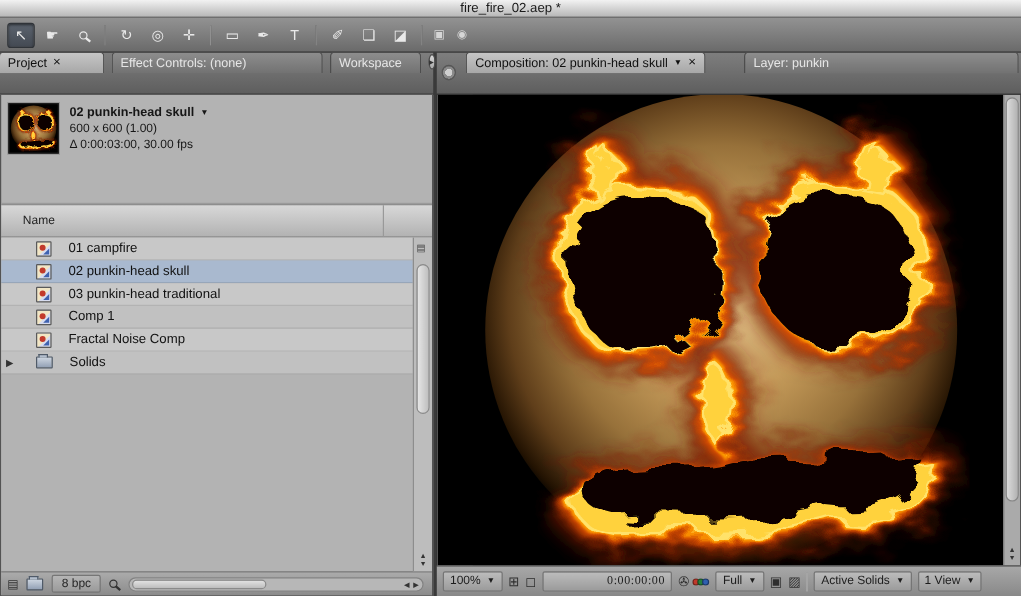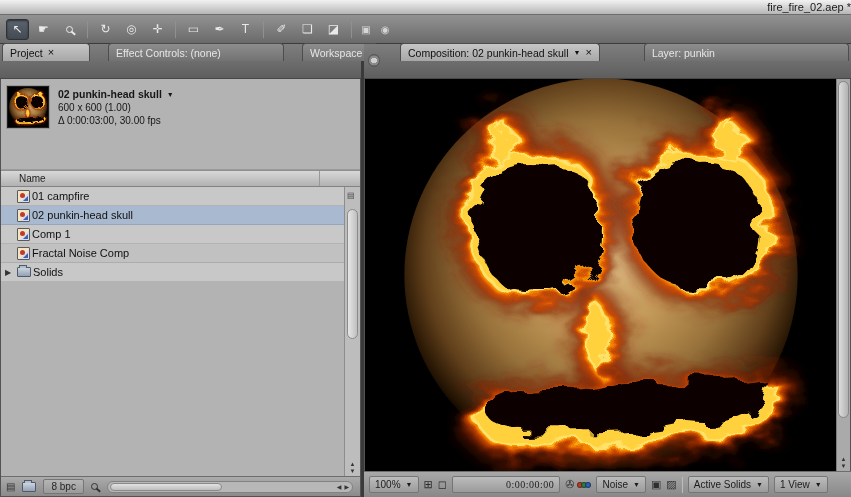--- a/index.html
+++ b/index.html
@@ -3,21 +3,21 @@
 <meta charset="utf-8">
 <style>
   * { margin:0; padding:0; box-sizing:border-box; }
   html,body { width:851px; height:497px; background:#333; }
   body { font-family:"Liberation Sans", sans-serif; -webkit-font-smoothing:antialiased; }
 
   .window { position:relative; width:851px; height:497px; background:#3f3f3f; overflow:hidden; }
 
   
   .titlebar { height:15px; background:linear-gradient(#f2f2f2,#b6b6b6); border-bottom:1px solid #6e6e6e;
-    display:flex; align-items:center; justify-content:flex-end; font-size:11px; color:#1a1a1a; }
+    display:flex; align-items:center; justify-content:center; font-size:11px; color:#1a1a1a; }
 
   
   .toolbar { height:29px; background:linear-gradient(#929292,#6a6a6a); border-bottom:1px solid #3c3c3c;
     display:flex; align-items:center; padding:0 6px; gap:3px; }
   .tool { width:23px; height:21px; display:flex; align-items:center; justify-content:center;
     color:#e9e9e9; font-size:12px; border-radius:3px; }
   .tool.active { background:linear-gradient(#5b636e,#444a53); border:1px solid #2f3338; box-shadow:inset 0 1px 2px rgba(0,0,0,.5); }
   .tool-sep { width:1px; height:17px; background:#4e4e4e; border-right:1px solid #909090; margin:0 3px; }
   .glass { width:7px; height:7px; border:1.5px solid currentColor; border-radius:50%; position:relative; display:inline-block; }
   .glass::after { content:""; position:absolute; width:4.5px; height:1.5px; background:currentColor;
@@ -30,49 +30,49 @@
   .ws-select .caret { margin-left:auto; font-size:7px; }
 
   
   .main { position:absolute; top:44px; left:0; right:0; bottom:0; display:flex; gap:3px; background:#3a3a3a; }
   .panel-col { display:flex; flex-direction:column; }
   .left-col { width:361px; }
   .right-col { flex:1; }
 
   
   .tabbar { height:20px; background:linear-gradient(#7e7e7e,#5e5e5e); border-bottom:1px solid #474747;
-    display:flex; align-items:flex-end; padding:17px 2px; gap:18px; }
+    display:flex; align-items:flex-end; padding:17px 2px; gap:6px;justify-content:center; }
   .tab { height:18px; display:flex; align-items:center; gap:5px; padding:0 7px; font-size:10.5px;
     border-radius:4px 4px 0 0; background:linear-gradient(#8d8d8d,#727272); color:#e6e6e6;
     border:1px solid #4d4d4d; border-bottom:none; white-space:nowrap; overflow:hidden; flex:0 0 auto; }
   .tab.active { background:linear-gradient(#c6c6c6,#a7a7a7); color:#101010; }
   .tab .close { font-size:11px; line-height:1; }
   .tab .caret { font-size:7px; }
   .tab-menu-btn { margin-left:auto; width:13px; height:13px; border-radius:50%; background:linear-gradient(#d9d9d9,#a9a9a9);
     border:1px solid #4c4c4c; color:#333; font-size:8px; display:flex; align-items:center; justify-content:center; margin-bottom:3px; }
   .gripper { width:12px; height:13px; margin:0 2px 2px 2px; align-self:center; border-radius:50%;
     background:radial-gradient(circle at 50% 50%, #cfcfcf 0 3px, #8a8a8a 3px 5px, transparent 5px); border:1px solid #565656; }
 
   
   .panel-body { flex:1; display:flex; flex-direction:column; background:#b3b3b3; border:1px solid #535353; border-top:none; overflow:hidden; }
   .info-row { height:62px; display:flex; gap:9px; padding:7px 6px 0 6px; }
   .thumb-box { width:42px; height:42px; background:#000; border:1px solid #1d1d1d; box-shadow:0 0 0 1px #979797; }
   .thumb-box svg { display:block; width:100%; height:100%; }
   .info-text { font-size:10px; color:#161616; padding-top:2px; line-height:13px; }
   .info-title { font-size:10.5px; font-weight:bold; display:flex; align-items:center; gap:5px; }
   .info-title .caret { font-size:7px; font-weight:normal; }
   .info-spacer { height:29px; border-bottom:1px solid #9b9b9b; }
-  .name-header { height:17px; background:linear-gradient(#d8d8d8,#b2b2b2); border-top:1px solid #8e8e8e;
+  .name-header { height:28px; background:linear-gradient(#d8d8d8,#b2b2b2); border-top:1px solid #8e8e8e;
     border-bottom:1px solid #838383; font-size:10px; color:#222; display:flex; align-items:center; padding-left:18px; position:relative; }
   .name-header .col-line { position:absolute; right:40px; top:0; bottom:0; width:1px; background:#999; }
 
   .list { flex:1; position:relative; background:#b3b3b3; }
   .rows { position:absolute; left:0; right:16px; top:0; }
-  .row { height:19px; display:flex; align-items:center; gap:2px; font-size:11px; color:#111;
-    padding-left:16px; position:relative; border-bottom:1px solid rgba(0,0,0,.10); background:#c8c8c8; }
+  .row { height:19px; display:flex; align-items:center; gap:14px; font-size:11px; color:#111;
+    padding-left:29px; position:relative; border-bottom:1px solid rgba(0,0,0,.10); background:#c8c8c8; }
   .row:nth-child(even) { background:#c1c1c1; }
   .row.selected { background:#a9b9cf; }
   .row .disclosure { position:absolute; left:4px; font-size:8px; color:#333; }
   .comp-icon { width:13px; height:13px; border:1px solid #5a5a5a; border-radius:1px; position:relative; flex:0 0 auto;
     background:linear-gradient(135deg,#f2e6c4 0 55%, #d7dcef 55% 100%); }
   .comp-icon::before { content:""; position:absolute; left:2px; top:2px; width:5px; height:5px; border-radius:50%; background:#c23a2b; }
   .comp-icon::after { content:""; position:absolute; right:1px; bottom:1px; width:0; height:0;
     border-left:5px solid transparent; border-bottom:5px solid #3f62b0; }
   .folder-icon { width:14px; height:10px; background:linear-gradient(#cdd5e0,#93a1b5); border:1px solid #4f5a68;
     border-radius:1px; position:relative; flex:0 0 auto; }
@@ -269,20 +269,24 @@
             <div class="row">
               <span class="comp-icon"></span>
               <span>01 campfire</span>
             </div>
             <div class="row selected">
               <span class="comp-icon"></span>
               <span>02 punkin-head skull</span>
             </div>
             <div class="row">
               <span class="comp-icon"></span>
+              <span>03 punkin-head traditional</span>
+            </div>
+            <div class="row">
+              <span class="comp-icon"></span>
               <span>Comp 1</span>
             </div>
             <div class="row">
               <span class="comp-icon"></span>
               <span>Fractal Noise Comp</span>
             </div>
             <div class="row">
               <span class="disclosure">▶</span>
               <span class="folder-icon"></span>
               <span>Solids</span>
@@ -352,21 +356,21 @@
         <span class="chip">
           <span class="timecode">0:00:00:00</span>
         </span>
         <span class="vf-icon">✇</span>
         <span class="rgb-icon">
           <i style="background:#c0392b"></i>
             <i style="background:#27803c"></i>
             <i style="background:#2e5fb0"></i>
         </span>
         <span class="chip">
-          <span>Noise</span>
+          <span>Full</span>
           <span class="caret">▼</span>
         </span>
         <span class="vf-icon">▣</span>
         <span class="vf-icon">▨</span>
         <span class="vf-sep"></span>
         <span class="chip">
           <span>Active Solids</span>
           <span class="caret">▼</span>
         </span>
         <span class="chip">

